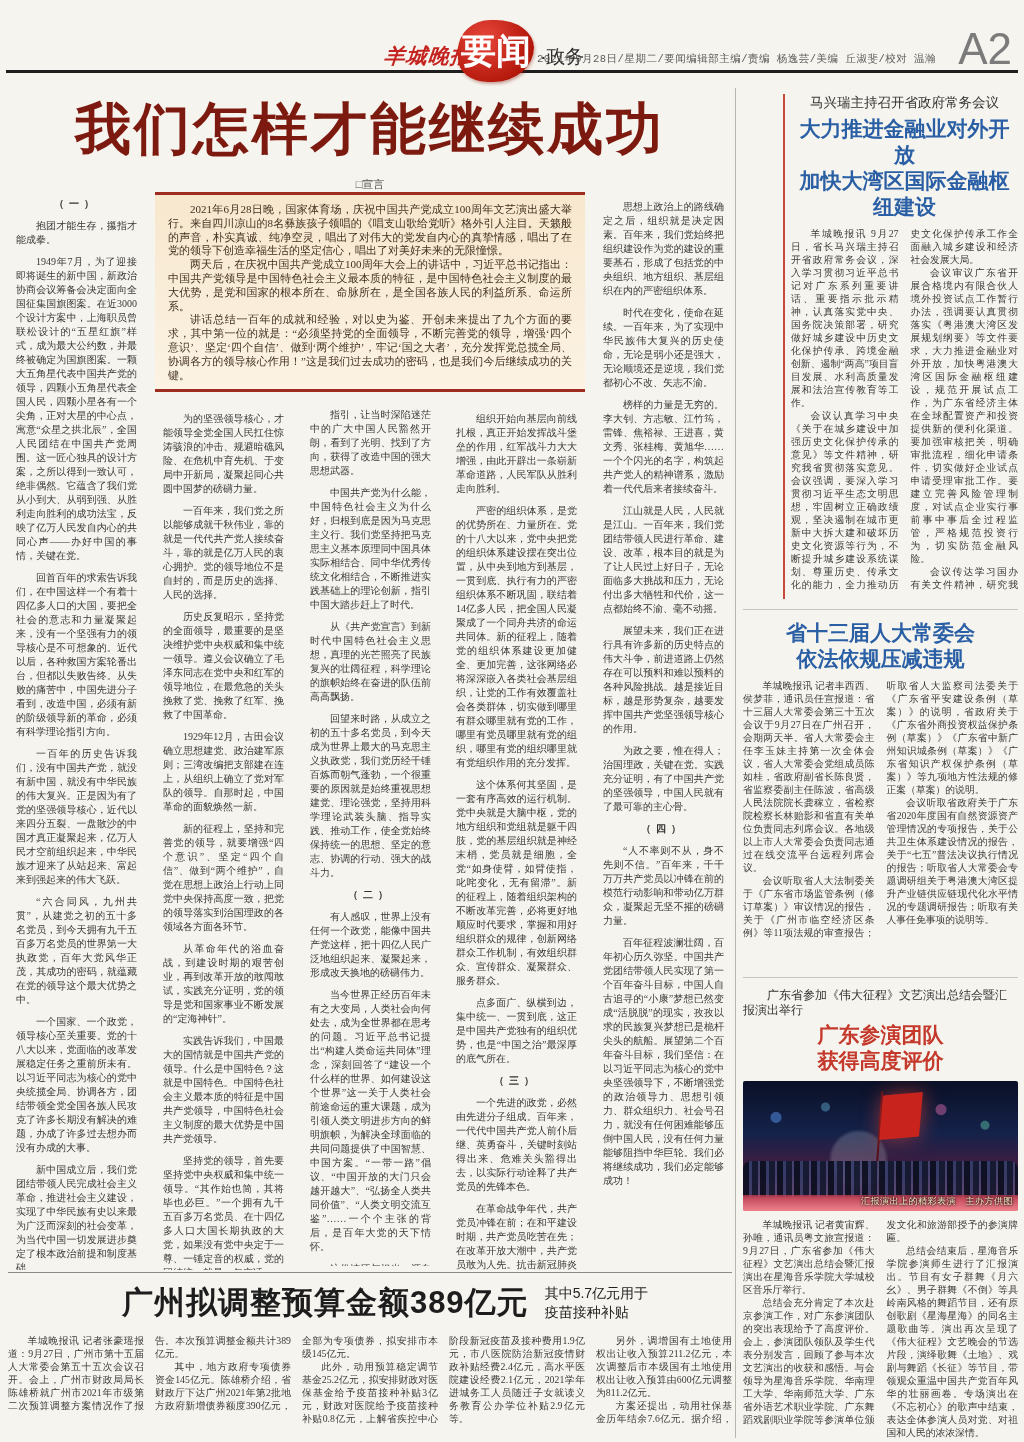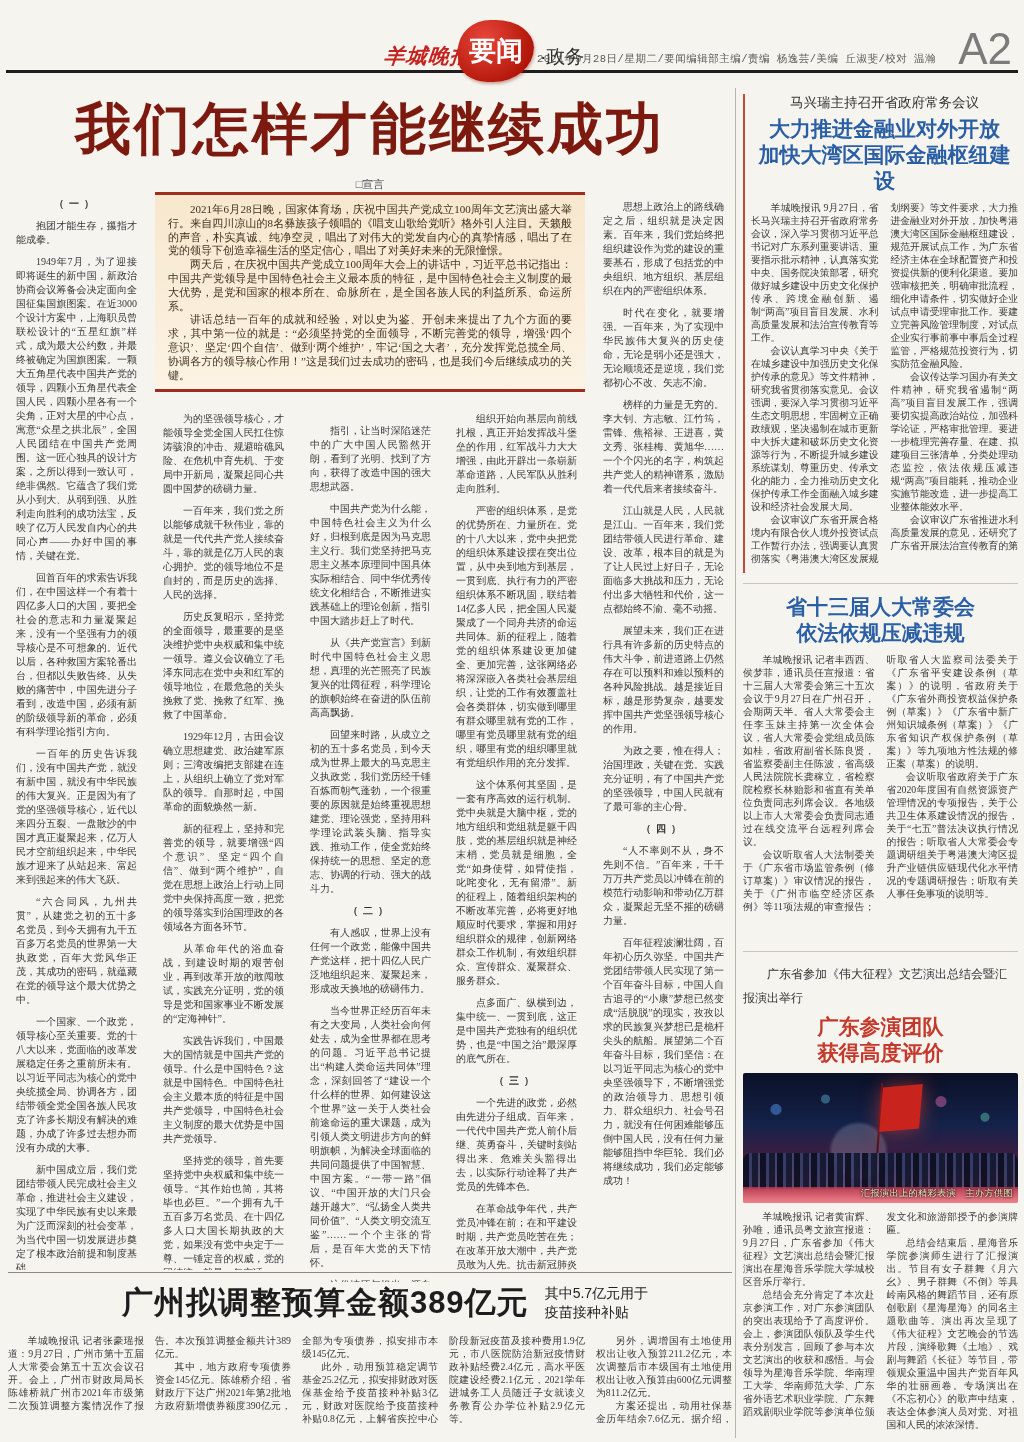--- a/index.html
+++ b/index.html
@@ -6,58 +6,58 @@
   body{width:1024px;height:1442px;position:relative;background:#f6f4ee;overflow:hidden;
        font-family:"Liberation Serif",serif;color:#383838;}
   
   .masthead{position:absolute;left:0;top:0;width:1024px;height:88px;}
   .brand{position:absolute;left:384px;top:42px;font-size:21px;font-weight:bold;font-style:italic;
          color:#c5231f;transform:skewX(-6deg);letter-spacing:1px;}
   .badge{position:absolute;left:458px;top:20px;width:76px;height:62px;z-index:5;
          background:radial-gradient(circle at 35% 30%,#e8473a,#b01508 75%);
          border-radius:46% 54% 58% 42%/52% 48% 60% 40%;
          display:flex;align-items:center;justify-content:center;
-         color:#fff;font-family:Liberation Serif, serif;font-weight:bold;font-size:27px;
+         color:#fff;font-family:Liberation Serif, serif;font-weight:bold;font-size:35px;
          box-shadow:1px 2px 3px rgba(120,20,10,.35);}
   .section-suffix{position:absolute;left:540px;top:44px;font-size:19px;color:#2c2c2c;
          font-family:"Liberation Sans",sans-serif;}
   .dateline{position:absolute;right:88px;top:52px;font-size:10.5px;color:#5a5a5a;
          font-family:Liberation Mono, monospace;letter-spacing:.5px;}
   .page-num{position:absolute;right:12px;top:24px;font-size:44px;color:#7b7b7b;
          font-family:"Liberation Sans",sans-serif;}
   .header-rule{position:absolute;left:6px;top:70px;width:1012px;height:3px;background:#1f1f1f;}
   
   #main{position:absolute;left:8px;top:88px;width:724px;height:1184px;}
   .m-headline{text-align:center;font-family:"Liberation Sans",sans-serif;font-weight:bold;
          font-size:56px;letter-spacing:3px;color:#7d1a10;margin:4px 0 0 0;}
   .m-byline{text-align:center;font-size:11px;color:#4a4a4a;margin-top:9px;}
   #mcols{position:absolute;left:0;top:104px;width:724px;height:1078px;}
   .mcol{position:absolute;top:0;width:137px;height:1078px;overflow:hidden;
         font-size:10px;line-height:14px;text-align:justify;}
   .mcol.c0{left:0;}
   .mcol.c1{left:147px;top:212px;height:866px;}
-  .mcol.c2{left:294px;top:224px;height:866px;}
+  .mcol.c2{left:294px;top:208px;height:866px;}
   .mcol.c3{left:440px;top:212px;height:866px;}
   .mcol.c4{left:587px;}
   .mcol p{margin:8px;text-indent:2em;}
   .marker{text-align:center;font-weight:bold;letter-spacing:5px;margin:5px 0;color:#303030;text-indent:0;}
   .intro-box{position:absolute;left:147px;top:0;width:430px;height:200px;box-sizing:border-box;
         background:linear-gradient(180deg,#f7e7cd,#fcf3e4);
         border-top:3px solid #9e2d1f;border-bottom:3px solid #9e2d1f;
         padding:8px 13px;overflow:hidden;font-size:11px;line-height:13.8px;
         color:#41301f;text-align:justify;}
   .intro-box p{margin:0;text-indent:2em;}
   
   .divider-v{position:absolute;left:735px;top:88px;width:1px;height:1350px;background:#b9b5ac;}
   .divider-h{position:absolute;left:8px;top:1272px;width:724px;height:1px;background:#8f8b84;}
   
   #sidebar{position:absolute;left:743px;top:92px;width:275px;height:1348px;overflow:hidden;}
-  .s-art1{border-left:2px solid #c8483a;padding-left:6px;}
+  .s-art1{border-left:2px solid #c8483a;padding-left:6px;margin-left:40px;}
   .s-kicker{font-size:13.5px;color:#333;text-align:center;margin:2px 0 4px 0;}
-  .s-kicker.small{font-size:12px;text-align:left;text-indent:2em;line-height:24px;}
+  .s-kicker.small{font-size:12px;text-align:left;text-indent:2em;line-height:15px;}
   .s-head{font-family:"Liberation Sans",sans-serif;font-weight:bold;text-align:center;margin:0;}
   .s-head.blue{color:#2a5fa5;font-size:21px;line-height:26px;}
   .s-head.red{color:#c4392b;font-size:21px;line-height:26px;}
   .s-body{column-count:2;column-gap:12px;font-size:9.8px;line-height:13px;
           text-align:justify;color:#3a3a3a;overflow:hidden;margin-top:7px;}
   .s-body p{margin:0;text-indent:2em;}
   .s-hr{border:none;border-top:1px solid #c9c5bd;margin:10px 0;}
   .b1{height:372px;} .b2{height:288px;} .b3{height:236px;}
   
   .photo{position:relative;height:130px;margin:7px 0 5px 0;overflow:hidden;border-radius:2px;
@@ -150,21 +150,21 @@
         <p>严密的组织体系，是党的优势所在、力量所在。党的十八大以来，党中央把党的组织体系建设摆在突出位置，从中央到地方到基层，一贯到底、执行有力的严密组织体系不断巩固，联结着14亿多人民，把全国人民凝聚成了一个同舟共济的命运共同体。新的征程上，随着党的组织体系建设更加健全、更加完善，这张网络必将深深嵌入各类社会基层组织，让党的工作有效覆盖社会各类群体，切实做到哪里有群众哪里就有党的工作，哪里有党员哪里就有党的组织，哪里有党的组织哪里就有党组织作用的充分发挥。</p>
         <p>这个体系何其坚固，是一套有序高效的运行机制。党中央就是大脑中枢，党的地方组织和党组就是躯干四肢，党的基层组织就是神经末梢，党员就是细胞，全党“如身使臂，如臂使指，叱咤变化，无有留滞”。新的征程上，随着组织架构的不断改革完善，必将更好地顺应时代要求，掌握和用好组织群众的规律，创新网络群众工作机制，有效组织群众、宣传群众、凝聚群众、服务群众。</p>
         <p>点多面广、纵横到边，集中统一、一贯到底，这正是中国共产党独有的组织优势，也是“中国之治”最深厚的底气所在。</p>
         <div class="marker">（三）</div>
         <p>一个先进的政党，必然由先进分子组成。百年来，一代代中国共产党人前仆后继、英勇奋斗，关键时刻站得出来、危难关头豁得出去，以实际行动诠释了共产党员的先锋本色。</p>
         <p>在革命战争年代，共产党员冲锋在前；在和平建设时期，共产党员吃苦在先；在改革开放大潮中，共产党员敢为人先。抗击新冠肺炎疫情的斗争中，广大党员亮明身份、挺身而出，鲜红的党旗始终在疫情防控斗争第一线高高飘扬。</p>
         <p>为了人民、依靠人民，是我们党百年奋斗的制胜法宝。新的征程上，广大党员必将继续发挥先锋模范作用，在全面建设社会主义现代化国家新征程上奋勇争先、建功立业。</p>
       </div>
       <div class="mcol c4">
         <p>思想上政治上的路线确定之后，组织就是决定因素。百年来，我们党始终把组织建设作为党的建设的重要基石，形成了包括党的中央组织、地方组织、基层组织在内的严密组织体系。</p>
-        <p>时代在变化，就要增强。一百年来，为了实现中华民族伟大复兴的历史使命，无论是弱小还是强大，无论顺境还是逆境，我们党都初心不改、矢志不渝。</p>
+        <p>时代在变化，使命在延续。一百年来，为了实现中华民族伟大复兴的历史使命，无论是弱小还是强大，无论顺境还是逆境，我们党都初心不改、矢志不渝。</p>
         <p>榜样的力量是无穷的。李大钊、方志敏、江竹筠，雷锋、焦裕禄、王进喜，黄文秀、张桂梅、黄旭华……一个个闪光的名字，构筑起共产党人的精神谱系，激励着一代代后来者接续奋斗。</p>
         <p>江山就是人民，人民就是江山。一百年来，我们党团结带领人民进行革命、建设、改革，根本目的就是为了让人民过上好日子，无论面临多大挑战和压力，无论付出多大牺牲和代价，这一点都始终不渝、毫不动摇。</p>
         <p>展望未来，我们正在进行具有许多新的历史特点的伟大斗争，前进道路上仍然存在可以预料和难以预料的各种风险挑战。越是接近目标，越是形势复杂，越要发挥中国共产党坚强领导核心的作用。</p>
         <p>为政之要，惟在得人；治国理政，关键在党。实践充分证明，有了中国共产党的坚强领导，中国人民就有了最可靠的主心骨。</p>
         <div class="marker">（四）</div>
         <p>“人不率则不从，身不先则不信。”百年来，千千万万共产党员以冲锋在前的模范行动影响和带动亿万群众，凝聚起无坚不摧的磅礴力量。</p>
         <p>百年征程波澜壮阔，百年初心历久弥坚。中国共产党团结带领人民实现了第一个百年奋斗目标，中国人自古追寻的“小康”梦想已然变成“活脱脱”的现实，孜孜以求的民族复兴梦想已是桅杆尖头的航船。展望第二个百年奋斗目标，我们坚信：在以习近平同志为核心的党中央坚强领导下，不断增强党的政治领导力、思想引领力、群众组织力、社会号召力，就没有任何困难能够压倒中国人民，没有任何力量能够阻挡中华巨轮。我们必将继续成功，我们必定能够成功！</p>
       </div>
     </div>
 </div>

